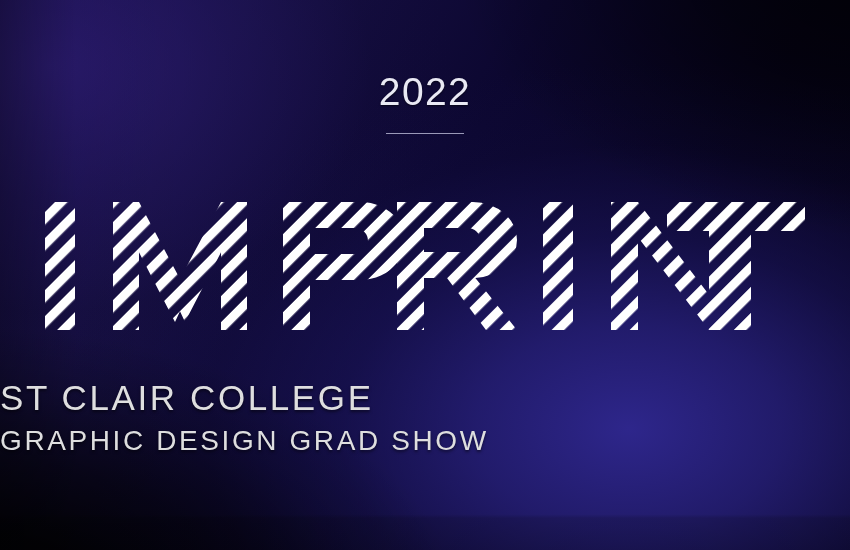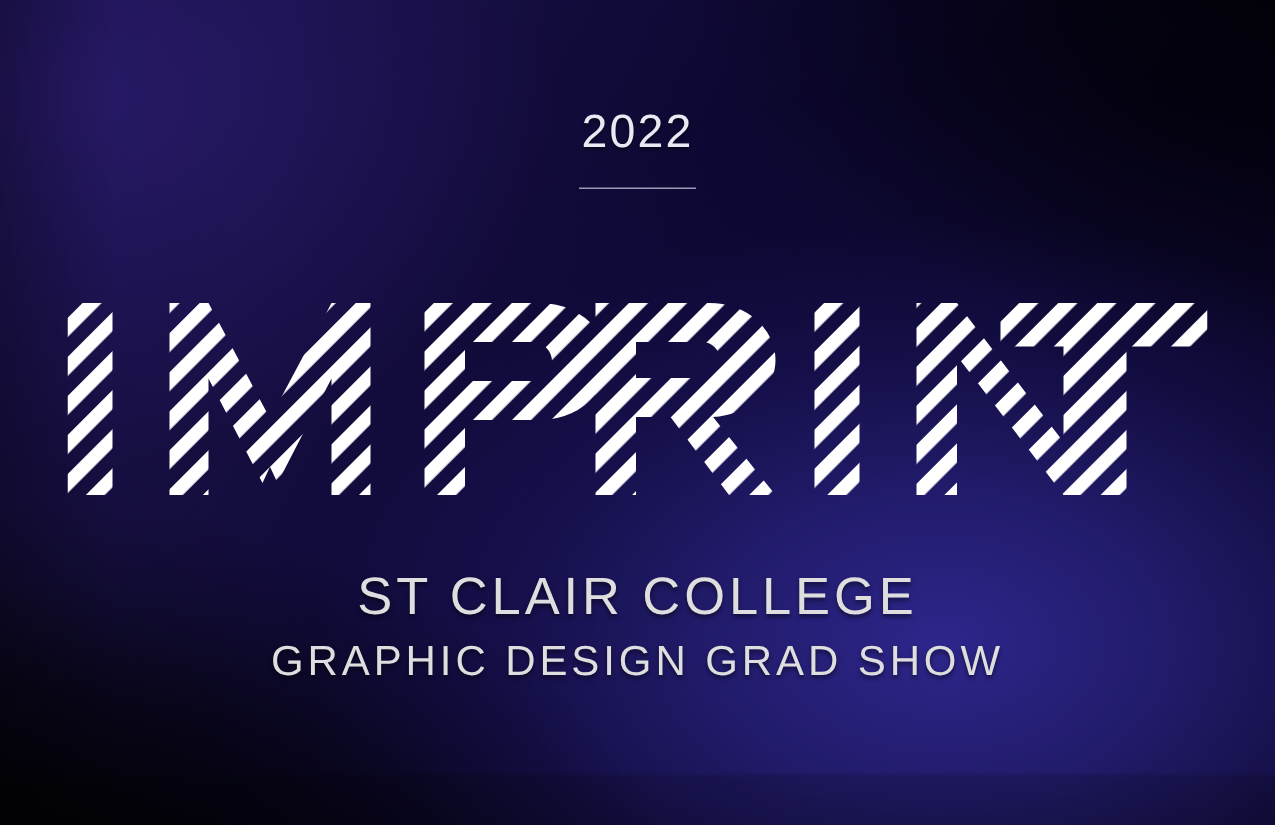--- a/index.html
+++ b/index.html
@@ -88,21 +88,21 @@
   .year-block {
     position: absolute;
     left: 0;
     right: 0;
     top: 72px;
     text-align: center;
   }
   .year-text {
     display: block;
     font-family: "Liberation Sans", sans-serif;
-    font-size: 31px;
+    font-size: 39px;
     font-weight: 300;
     letter-spacing: 1.4px;
     color: #e9e9f4;
     line-height: 1;
     text-shadow: 0 1px 2px rgba(0,0,0,0.55);
   }
   .year-rule {
     display: block;
     width: 78px;
     height: 1px;
@@ -124,21 +124,20 @@
     display: block;
     margin: 0 auto;
   }
 
   
   .subtitle-block {
     position: absolute;
     left: 0;
     right: 0;
     top: 375px;
-    text-align: center;
   }
   .subtitle-line {
     display: block;
     font-family: "Liberation Sans", sans-serif;
     font-weight: 300;
     color: #dededf;
     line-height: 1.33;
     text-shadow: 0 2px 3px rgba(0,0,0,0.5);
   }
   .subtitle-line-1 {

